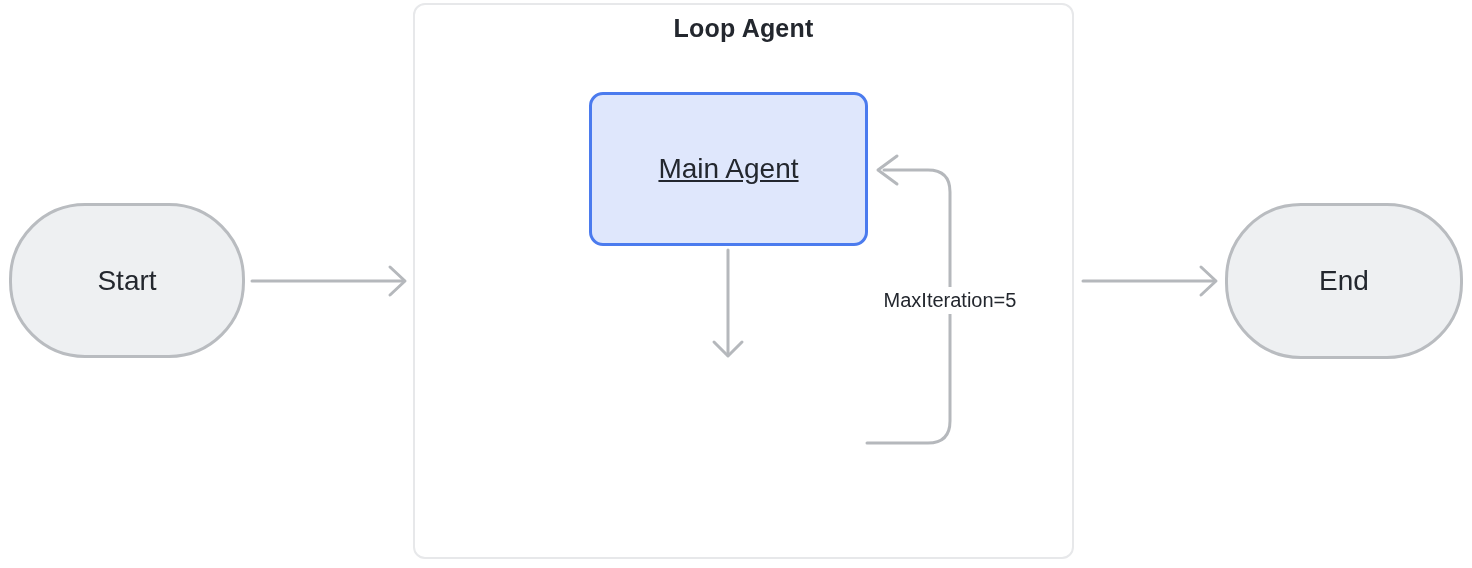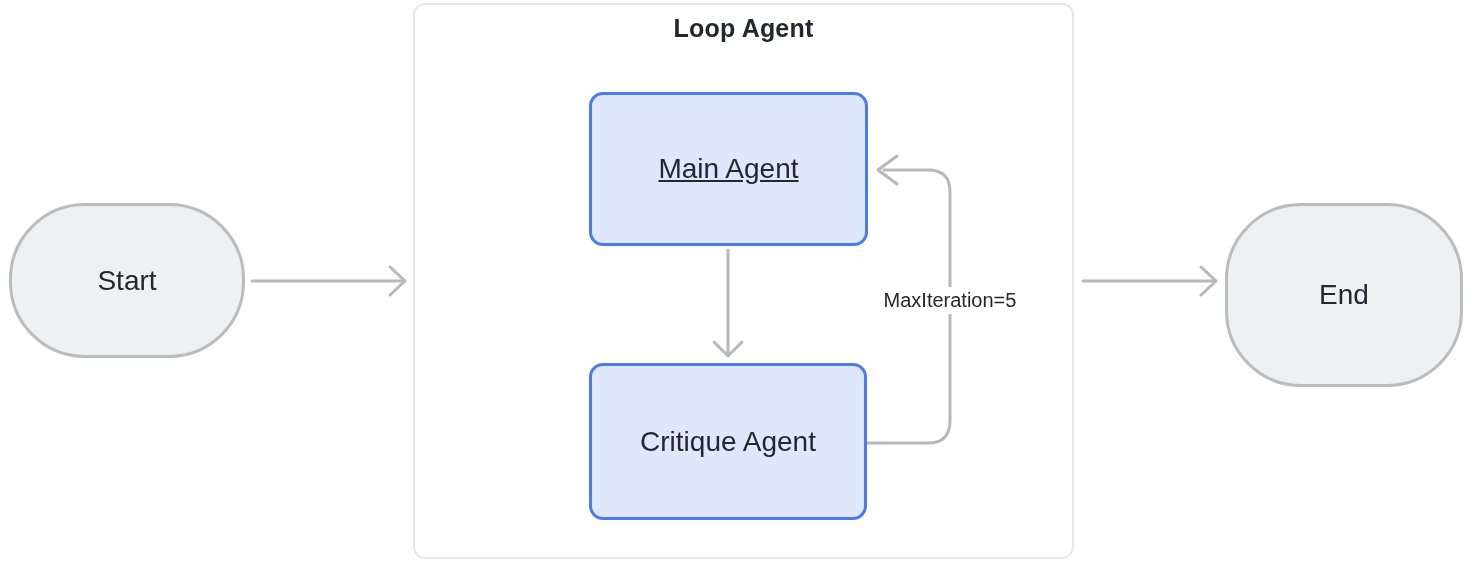--- a/index.html
+++ b/index.html
@@ -60,21 +60,21 @@
     font-size: 28px;
     color: var(--text, #23272e);
   }
   .terminal {
     background: var(--terminal-fill, #eef0f2);
     border: 3px solid var(--terminal-border, #b9bcc0);
     border-radius: 76px;
     align-items: center;
   }
   .terminal.start { left: 9px;    top: 203px; width: 236px; height: 155px; }
-  .terminal.end   { left: 1225px; top: 203px; width: 238px; height: 184px; }
+  .terminal.end   { left: 1225px; top: 203px; width: 238px; height: 156px; }
 
   .agent {
     background: var(--agent-fill, #dfe7fc);
     border: 3px solid var(--agent-border, #4b7bee);
     border-radius: 14px;
   }
   .agent.main     { left: 589px; top: 92px;  width: 279px; height: 154px; text-decoration: underline; }
   .agent.critique { left: 589px; top: 363px; width: 278px; height: 157px; }
 
   
@@ -121,23 +121,20 @@
   <div class="abs loop-title">Loop Agent</div>
 
   <div class="abs node terminal start">
     <span>Start</span>
   </div>
 
   <div class="abs node agent main">
     <span>Main Agent</span>
   </div>
 
-  <div class="abs node agent critique">
-    <span>Critique Agent</span>
-  </div>
 
   <div class="abs edge-label">MaxIteration=5</div>
 
   <div class="abs node terminal end">
     <span>End</span>
   </div>
 
 </div>
 
 </body></html>

